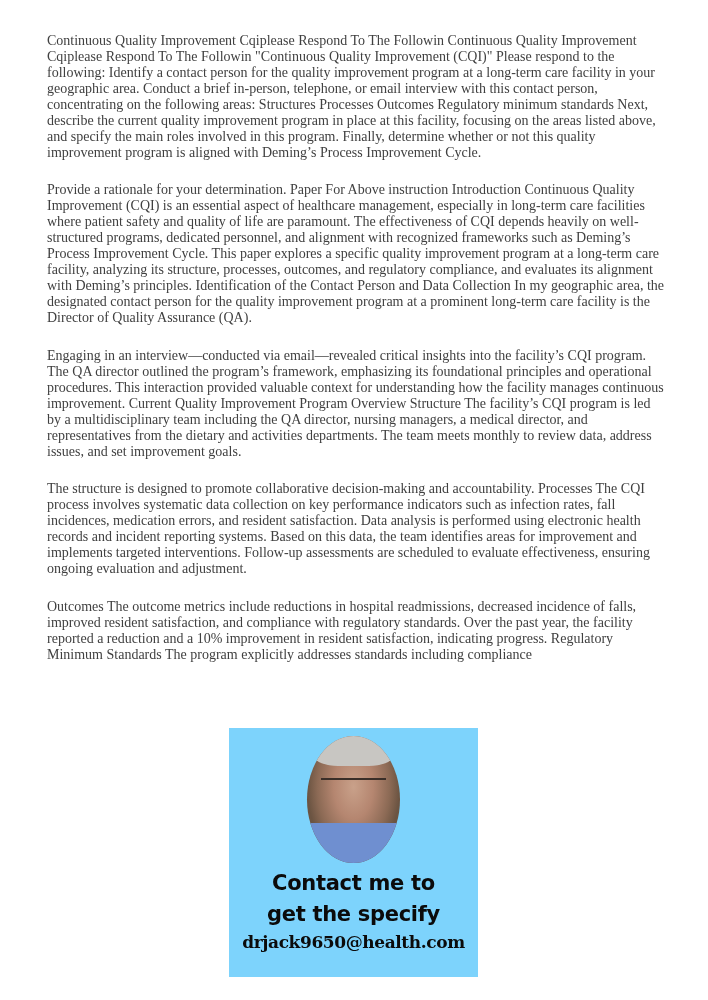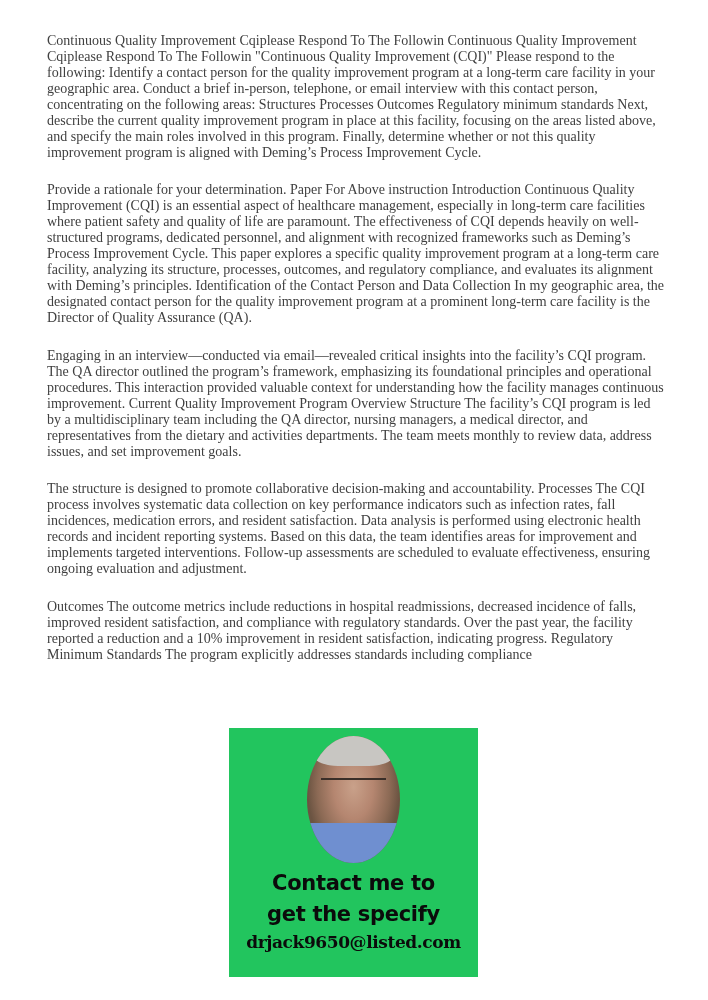--- a/index.html
+++ b/index.html
@@ -5,21 +5,21 @@
   html, body { margin: 0; padding: 0; background: #ffffff; }
   body { width: 708px; height: 1000px; position: relative; overflow: hidden; }
   .page {
     position: absolute; left: 47px; top: 33px; width: 620px;
     font-family: "Liberation Serif", serif;
     font-size: 14px; line-height: 16px; color: #404040;
   }
   .para { margin: 0 0 21.4px 0; white-space: normal; }
   .card {
     position: absolute; left: 229px; top: 728px; width: 249px; height: 249px;
-    background: #22c55e;
+    background: #7dd3fc;
   }
   .photo {
     position: absolute; left: 78px; top: 8px; width: 93px; height: 127px;
     border-radius: 50%; overflow: hidden;
     background: radial-gradient(ellipse at 50% 40%, #c9a18a 0%, #b58670 30%, #8c6a55 55%, #6b5442 70%);
   }
   .photo .hair {
     position: absolute; left: 8px; top: 0; width: 77px; height: 30px;
     border-radius: 50% 50% 30% 30%; background: #c8c6c2;
   }
@@ -56,14 +56,14 @@
 <div class="card">
   <div class="photo">
     <div class="hair"></div>
     <div class="glasses"></div>
     <div class="shirt"></div>
   </div>
   <div class="cta">
     <div>Contact me to</div>
     <div>get the specify</div>
   </div>
-  <div class="email">drjack9650@listed.com</div>
+  <div class="email">drjack9650@health.com</div>
 </div>
 
 </body></html>

